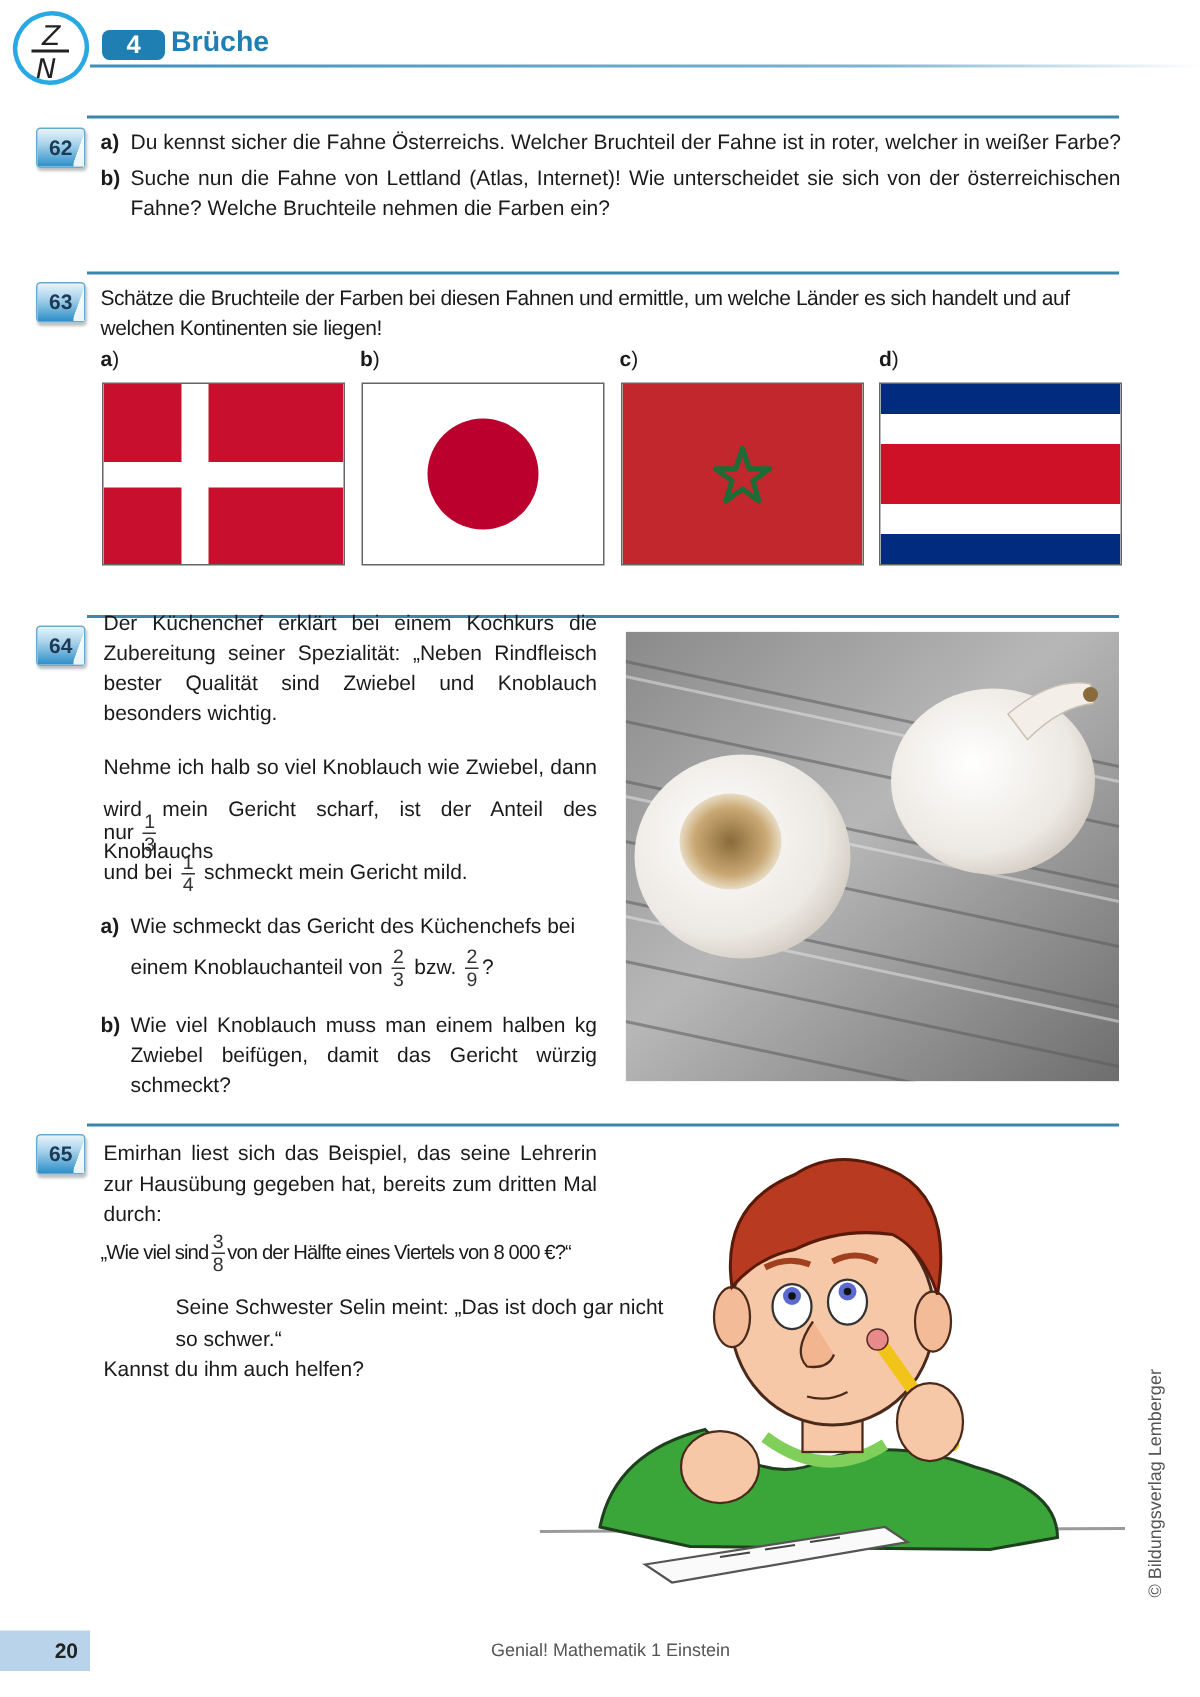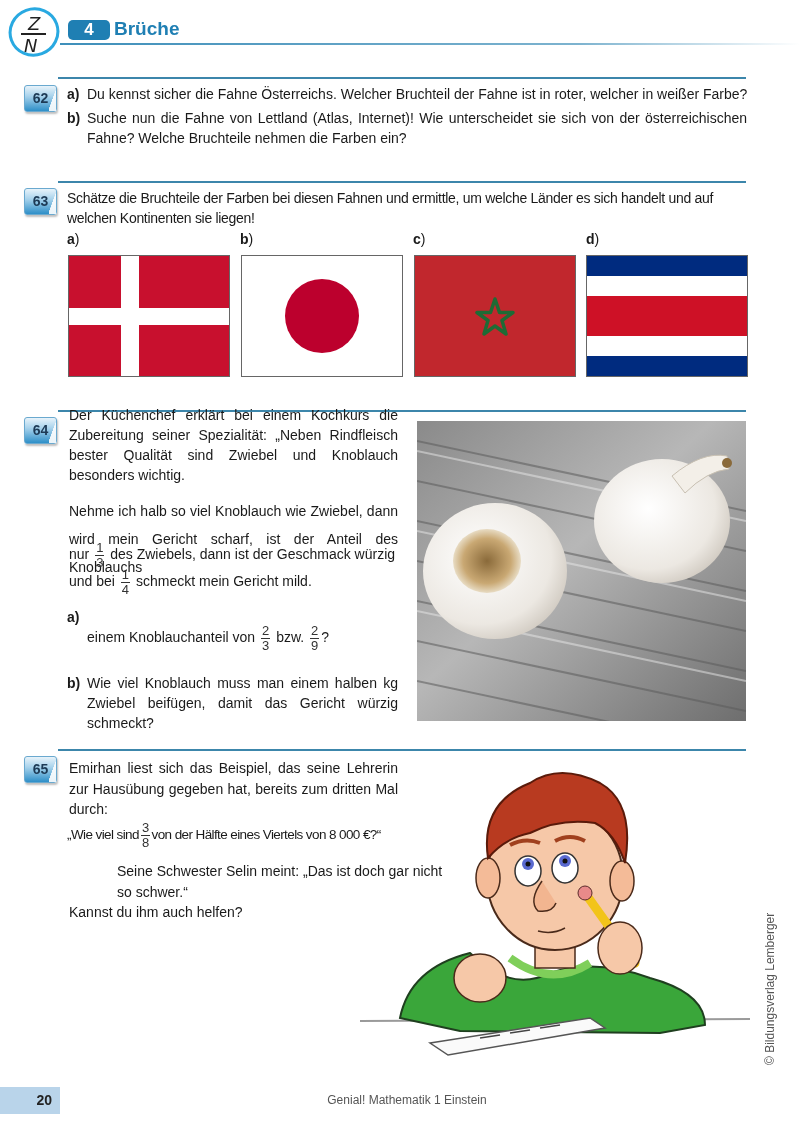--- a/index.html
+++ b/index.html
@@ -105,31 +105,31 @@
   </svg>
 </div>
 
 <div class="sec-line" style="top:410px;"></div>
 <div class="badge" style="top:417px;">64</div>
 <div class="txt just" style="left:69px; top:405px; width:329px; hyphens:auto;" lang="de">Der Küchenchef erklärt bei einem Kochkurs die Zubereitung seiner Spezialität: „Neben Rindfleisch bester Qualität sind Zwiebel und Knoblauch besonders wichtig.</div>
 <div class="txt just" style="left:69px; top:497px; width:329px; line-height:28px;">Nehme ich halb so viel Knoblauch wie Zwiebel, dann wird mein Gericht scharf, ist der Anteil des Knoblauchs</div>
 <div class="txt" style="left:69px; top:541px; width:340px; white-space:nowrap;">
   <span>nur</span>
   <span class="frac"><span class="num">1</span><span class="den">3</span></span>
-  <span>des Zwiebels, dann ist der Geschmack würzig</span>
 </div>
 <div class="txt" style="left:69px; top:568px; width:340px; white-space:nowrap;">
   <span>und bei</span>
   <span class="frac"><span class="num">1</span><span class="den">4</span></span>
   <span>schmeckt mein Gericht mild.</span>
 </div>
 
 <div class="item just" style="top:607px; width:331px;">
   <span class="lbl"><span>a</span>)</span>
-  <div class="body" style="margin-top:17px; white-space:nowrap;">
+  <div class="body">Wie schmeckt das Gericht des Küchenchefs bei</div>
+  <div class="body" style="margin-top:4px; white-space:nowrap;">
     <span>einem Knoblauchanteil von</span>
     <span class="frac"><span class="num">2</span><span class="den">3</span></span>
     <span>bzw.</span>
     <span class="frac"><span class="num">2</span><span class="den">9</span></span><span>?</span>
   </div>
 </div>
 <div class="item just" style="top:673px; width:331px;">
   <span class="lbl"><span>b</span>)</span>
   <div class="body">Wie viel Knoblauch muss man einem halben kg Zwiebel beifügen, damit das Gericht würzig schmeckt?</div>
 </div>

